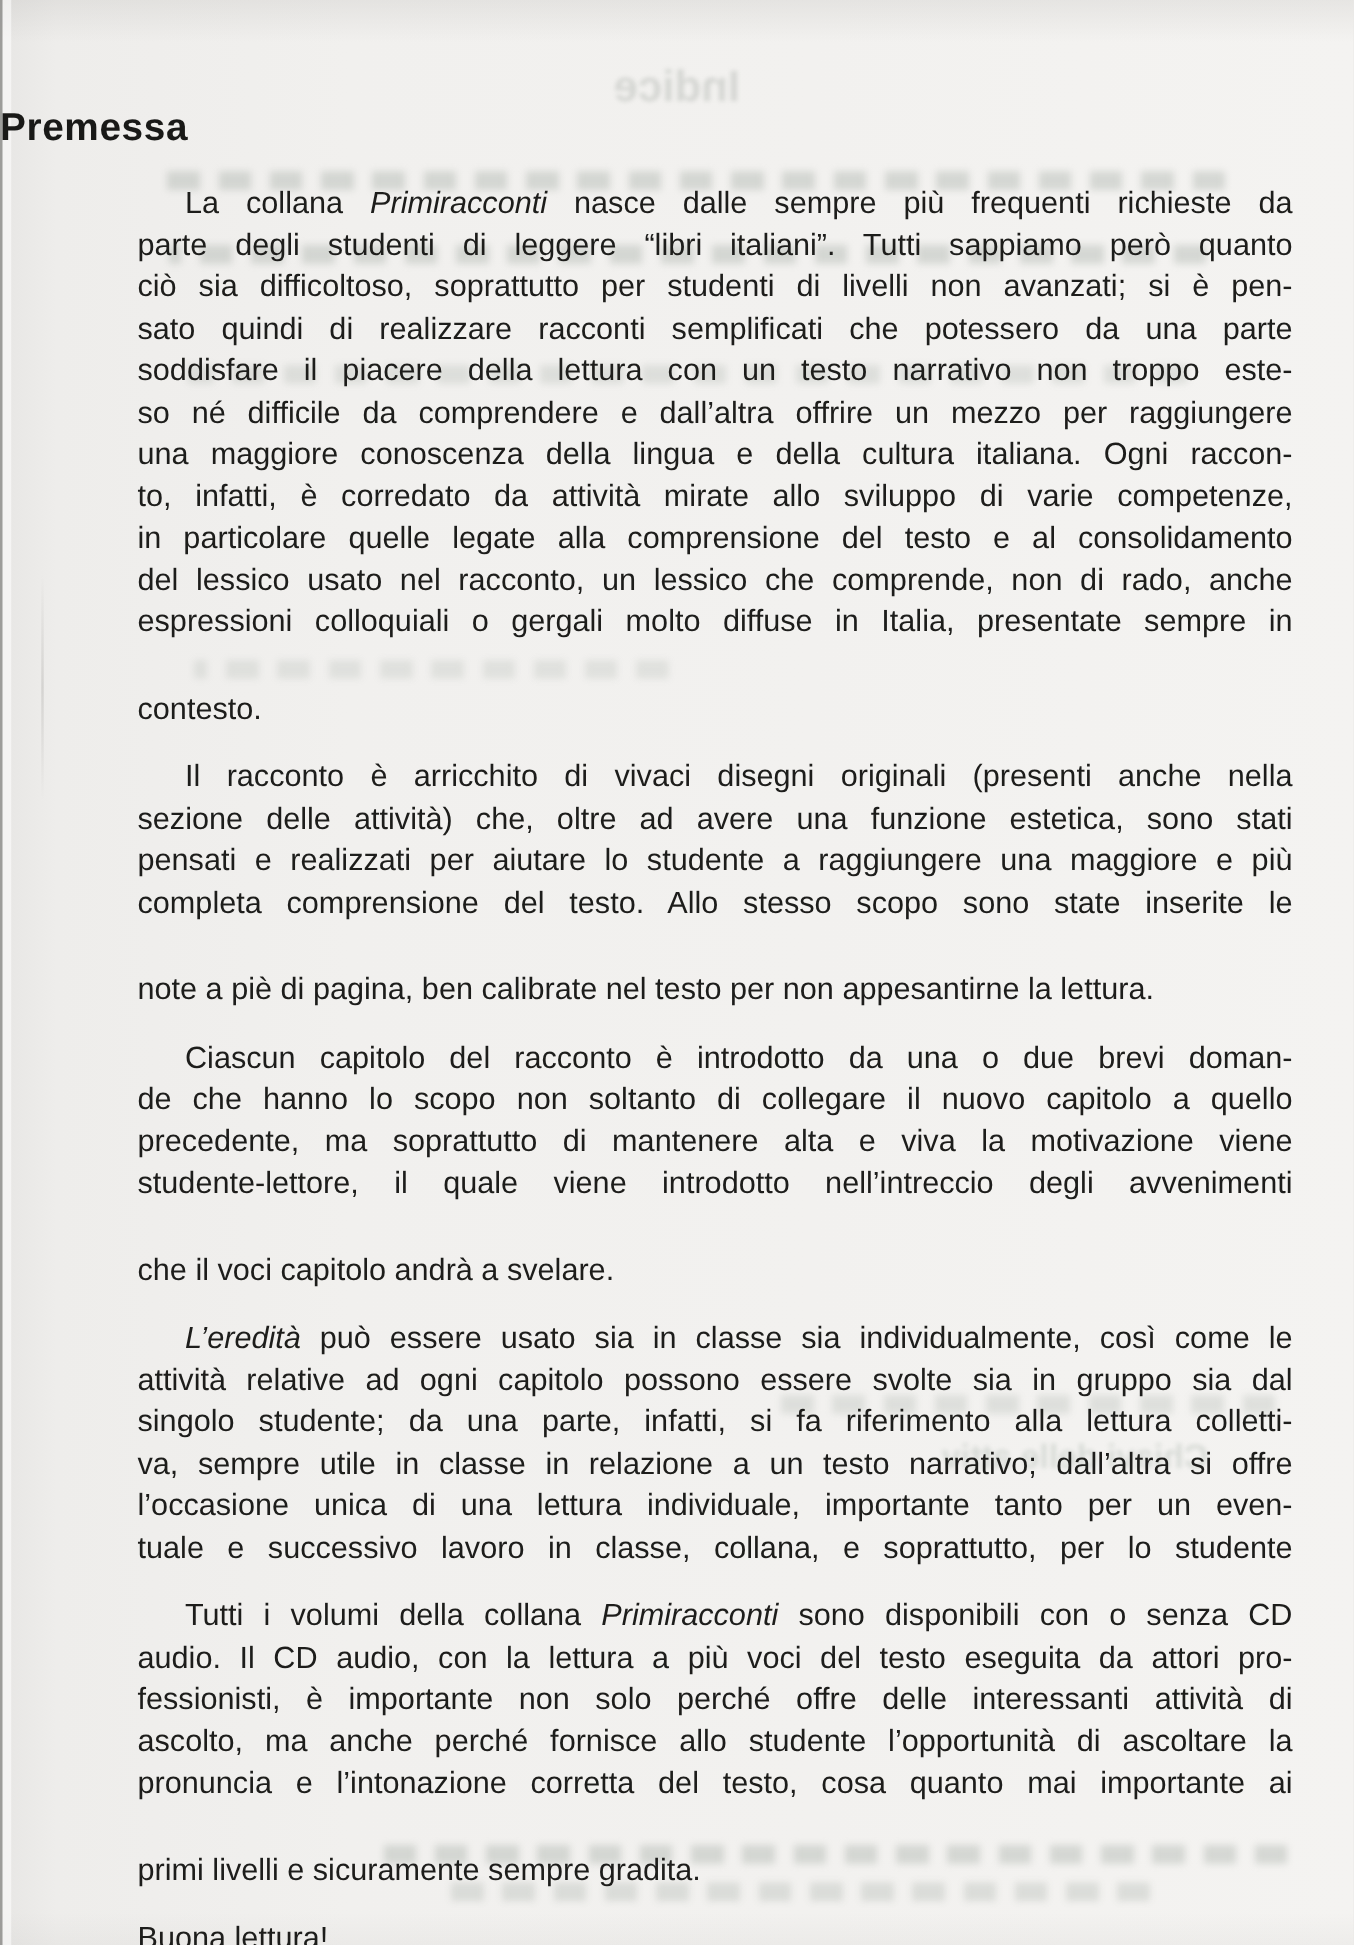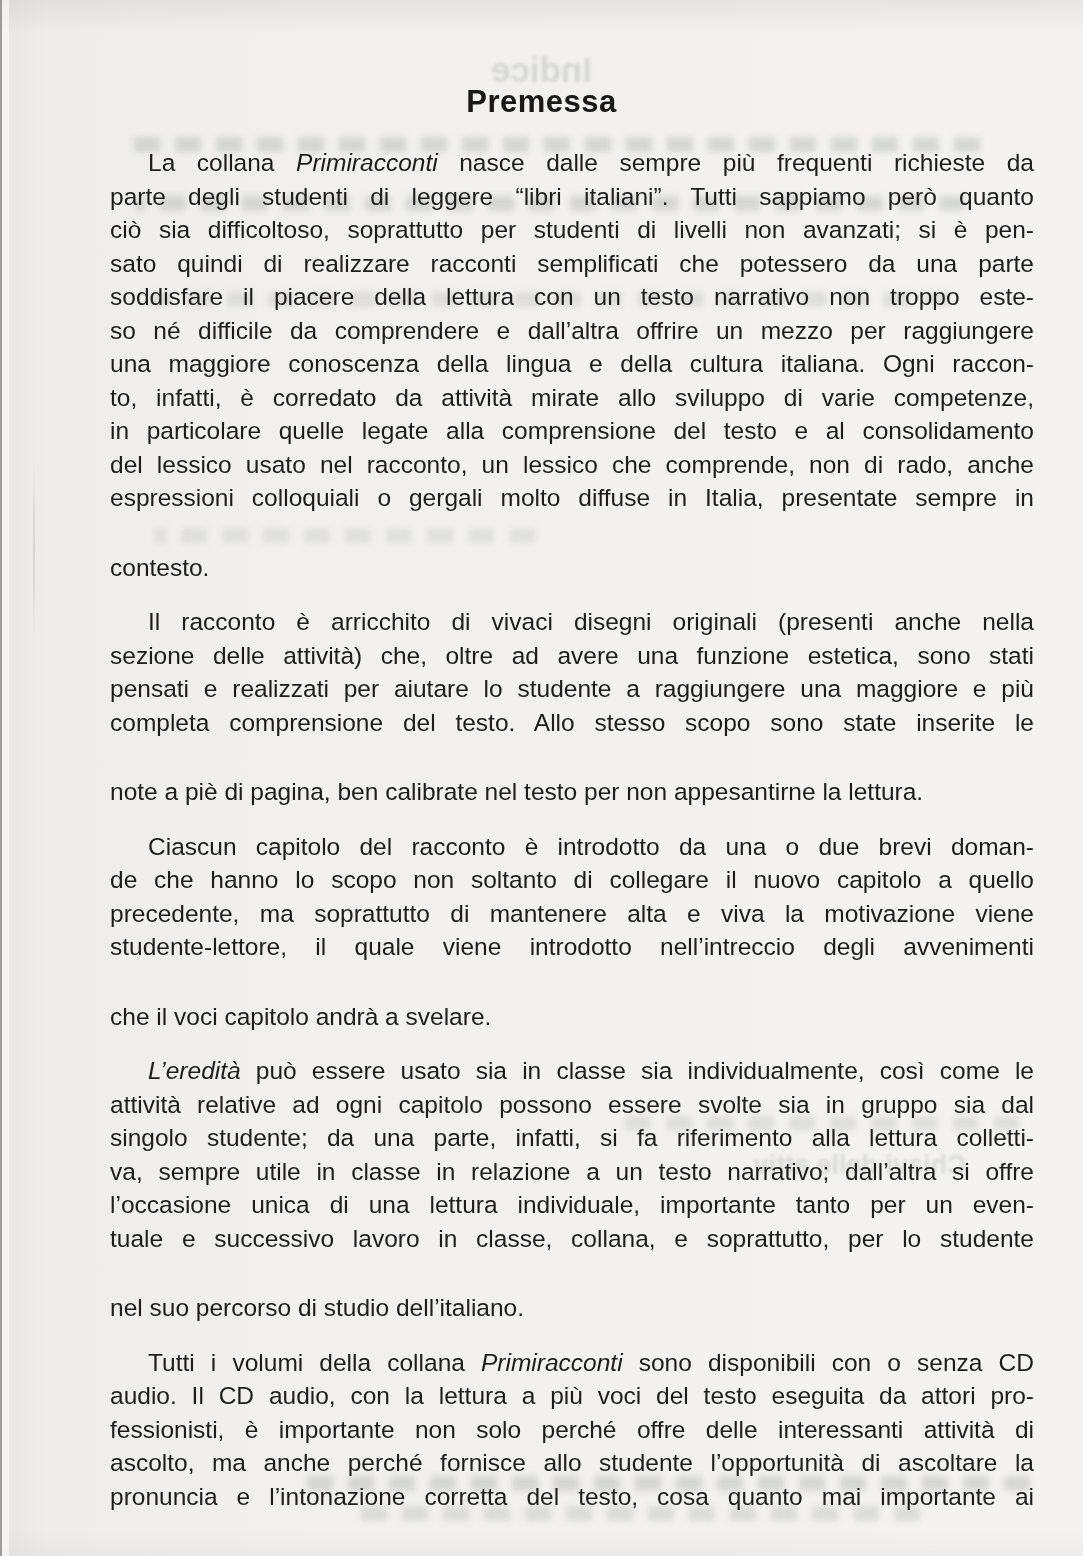--- a/index.html
+++ b/index.html
@@ -25,21 +25,21 @@
   .edge-left {
     position: absolute; left: 0; top: 0; width: 2px; height: 100%;
     background: rgba(70,70,66,0.5);
   }
   .crease {
     position: absolute; left: 33px; top: 460px; width: 2px; height: 180px;
     background: linear-gradient(180deg, rgba(130,128,124,0) 0, rgba(130,128,124,0.22) 50%, rgba(130,128,124,0) 100%);
   }
   .title {
     position: absolute; top: 84px; left: 0; width: 100%;
-    margin: 0; text-align: center;
+    margin: 0; text-align: left;
     font-size: 31px; font-weight: bold; letter-spacing: 0.5px;
     color: #191917;
   }
   .text-body {
     position: absolute; top: 146px; left: 110px; width: 924px;
     font-size: 24.5px; line-height: 33.5px;
   }
   .para { margin: 0 0 21px 0; }
   .line { text-align: justify; text-align-last: justify; }
   .line.last { text-align-last: left; margin-top: 36px; }
@@ -120,21 +120,20 @@
           <div class="line"><span>studente-lettore, il quale viene introdotto nell’intreccio degli avvenimenti</span></div>
           <div class="line last"><span>che il voci capitolo andrà a svelare.</span></div>
         </div>
         <div class="para">
           <div class="line first"><i>L’eredità</i><span> può essere usato sia in classe sia individualmente, così come le</span></div>
           <div class="line"><span>attività relative ad ogni capitolo possono essere svolte sia in gruppo sia dal</span></div>
           <div class="line"><span>singolo studente; da una parte, infatti, si fa riferimento alla lettura colletti-</span></div>
           <div class="line"><span>va, sempre utile in classe in relazione a un testo narrativo; dall’altra si offre</span></div>
           <div class="line"><span>l’occasione unica di una lettura individuale, importante tanto per un even-</span></div>
           <div class="line"><span>tuale e successivo lavoro in classe, collana, e soprattutto, per lo studente</span></div>
-          <div class="line last"><span>nel suo percorso di studio dell’italiano.</span></div>
         </div>
         <div class="para">
           <div class="line first"><span>Tutti i volumi della collana </span><i>Primiracconti</i><span> sono disponibili con o senza CD</span></div>
           <div class="line"><span>audio. Il CD audio, con la lettura a più voci del testo eseguita da attori pro-</span></div>
           <div class="line"><span>fessionisti, è importante non solo perché offre delle interessanti attività di</span></div>
           <div class="line"><span>ascolto, ma anche perché fornisce allo studente l’opportunità di ascoltare la</span></div>
           <div class="line"><span>pronuncia e l’intonazione corretta del testo, cosa quanto mai importante ai</span></div>
           <div class="line last"><span>primi livelli e sicuramente sempre gradita.</span></div>
         </div>
       </div>

